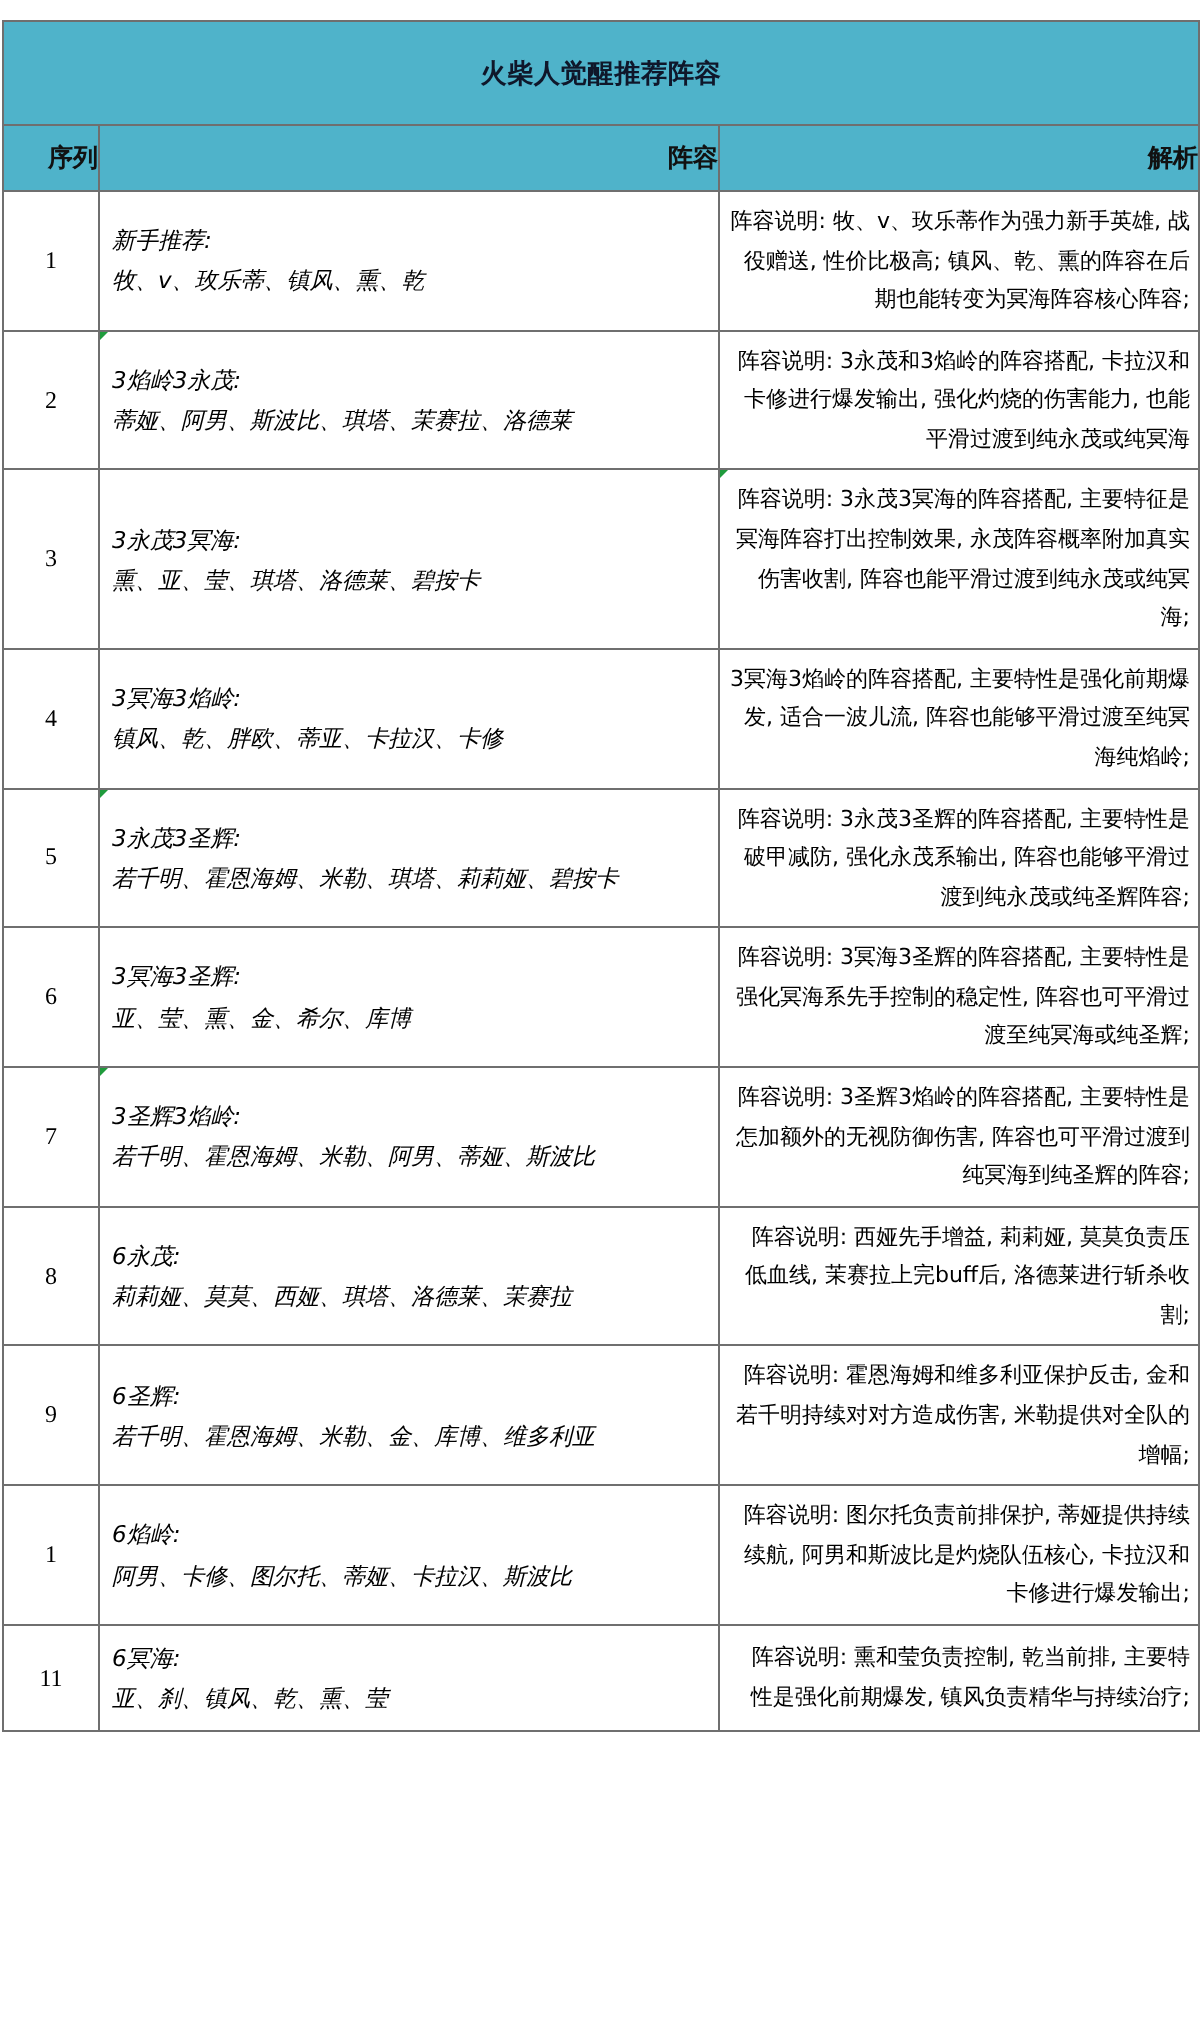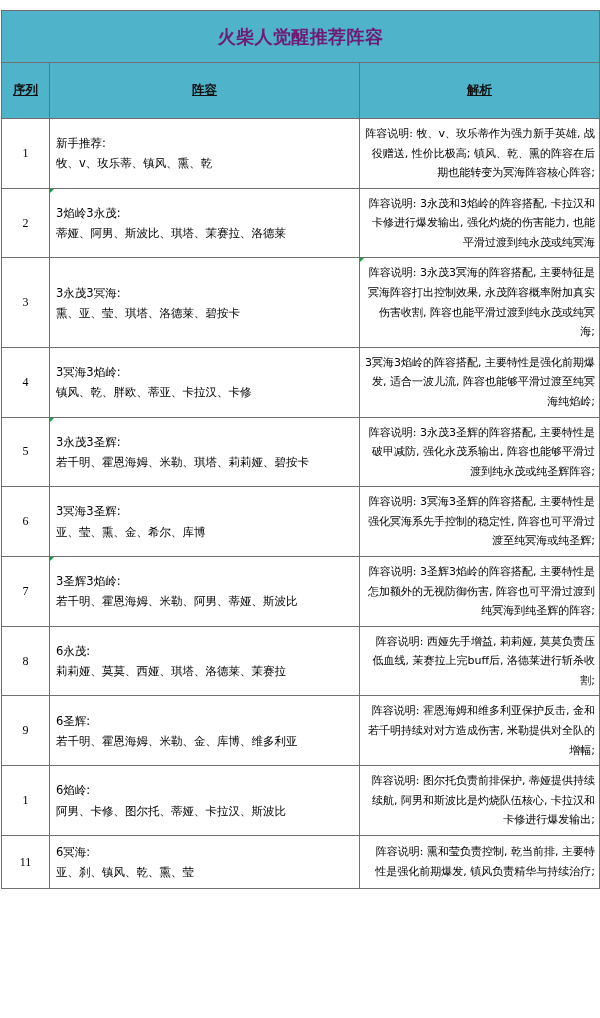--- a/index.html
+++ b/index.html
@@ -35,39 +35,38 @@
     vertical-align: middle;
     box-sizing: border-box;
   }
 
   
   .title-cell {
     background: #4fb3ca;
     height: 52px;
     text-align: center;
     vertical-align: middle;
-    font-size: 18px;
+    font-size: 13px;
     font-weight: bold;
     letter-spacing: 0.4px;
-    color: #701a75;
+    color: #0f172a;
     padding: 0;
     margin-top: 45px;
   }
 
   
   .col-head {
     background: #4fb3ca;
-    height: 56px;
-    text-align: center;
+    height: 33px;
+    text-align: right;
     vertical-align: middle;
     font-size: 12.5px;
     font-weight: bold;
     color: #111;
     padding: 0;
-    text-decoration: underline;
   }
 
   
   .c-index { width: 48px; }
   .c-lineup { width: 310px; }
   .c-desc   { width: 240px; }
 
   
   td.idx {
     text-align: center;
@@ -88,21 +87,21 @@
   td.desc {
     padding: 5px 4px 5px 5px;
     font-size: 11px;
     line-height: 1.78;
     color: #000;
     word-break: break-all;
     text-align: right;
   }
 
   
-  td.lineup { position: relative; }
+  td.lineup { position: relative; font-style: italic; }
   td.lineup.has-marker::before {
     content: "";
     position: absolute;
     left: 0;
     top: 0;
     width: 0;
     height: 0;
     border-top: 4px solid #1f9b3c;
     border-right: 4px solid transparent;
   }

